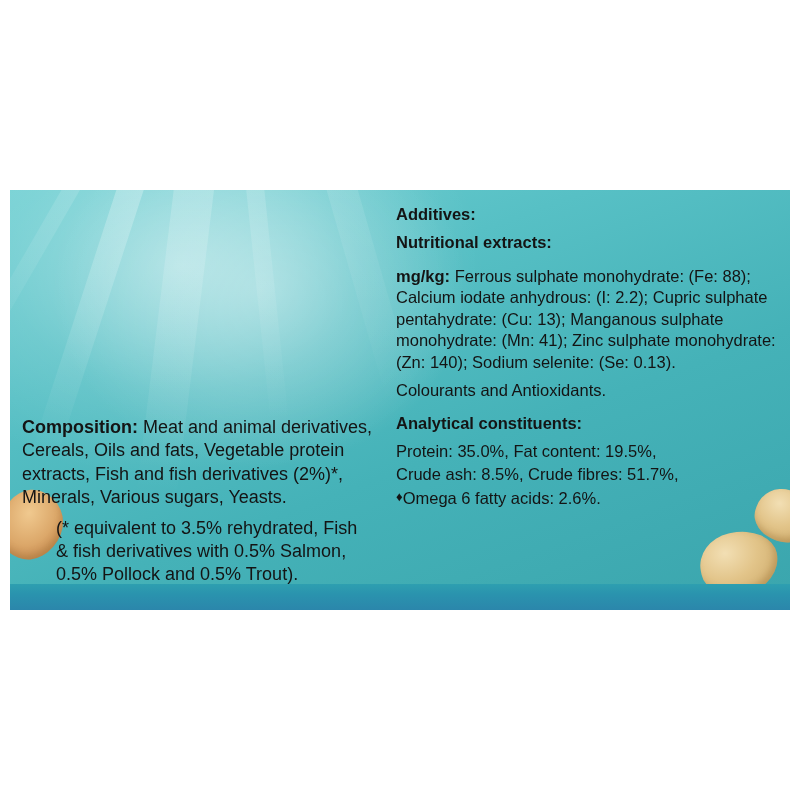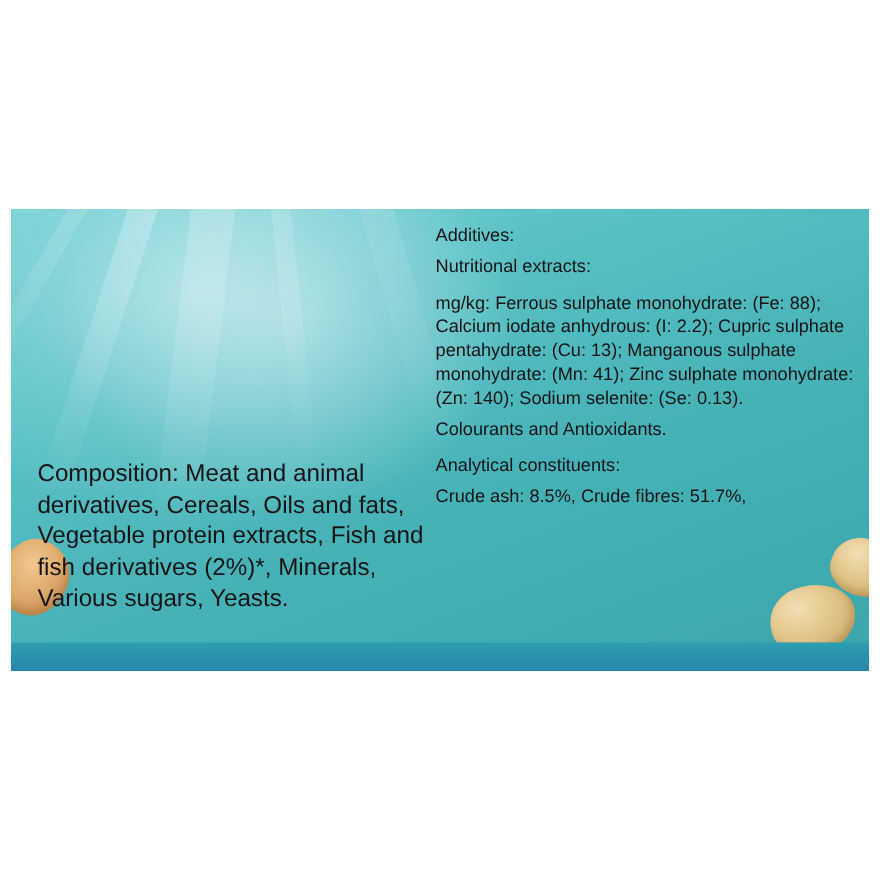--- a/index.html
+++ b/index.html
@@ -66,33 +66,33 @@
                background: radial-gradient(ellipse at 40% 35%, #f0c98f 0%, #dca86a 50%, #b9763f 100%);
                transform: rotate(22deg); }
 
   .col {
     position: absolute;
     color: #141414;
     line-height: 1.30;
   }
 
   .col-left {
-    left: 24px;
+    left: 12px;
     top: 226px;
     width: 360px;
-    font-size: 22px;
+    font-size: 18px;
   }
   .col-right {
     left: 386px;
     top: 14px;
     width: 380px;
     font-size: 16.5px;
   }
 
-  .b { font-weight: normal; }
+  .b { font-weight: bold; }
   p { margin: 0 0 2px 0; }
   .para { margin-bottom: 2px; }
   .gap { height: 9px; }
   .gap-sm { height: 5px; }
 
   sub { font-size: 11px; vertical-align: baseline; position: relative; top: 3px; }
   .para-center { padding-left: 34px; }
   .bullet-dot { font-size: 13px; position: relative; top: -3px; }
 </style>
 </head>
@@ -111,32 +111,41 @@
   <div class="kibble k1"></div>
   <div class="kibble k2"></div>
 
   <div class="bottom-strip"></div>
 
   <div class="col col-left">
     <div class="para">
       <span class="b">Composition:</span><span> Meat and animal derivatives, Cereals, Oils and fats, Vegetable protein extracts, Fish and fish derivatives (2%)*, Minerals, Various sugars, Yeasts.</span>
     </div>
     <div class="gap-sm"></div>
+    <div class="para-center">
+      <div>(* equivalent to 3.5% rehydrated, Fish</div>
+      <div>&amp; fish derivatives with 0.5% Salmon,</div>
+      <div>0.5% Pollock and 0.5% Trout).</div>
+    </div>
   </div>
 
   <div class="col col-right">
     <p class="b">Additives:</p>
     <div class="gap-sm"></div>
     <p class="b">Nutritional extracts:</p>
     <div class="gap-sm"></div>
     <div class="gap-sm"></div>
     <p>
       <span class="b">mg/kg:</span><span> Ferrous sulphate monohydrate: (Fe: 88); Calcium iodate anhydrous: (I: 2.2); Cupric sulphate pentahydrate: (Cu: 13); Manganous sulphate monohydrate: (Mn: 41); Zinc sulphate monohydrate: (Zn: 140); Sodium selenite: (Se: 0.13).</span>
     </p>
     <div class="gap-sm"></div>
     <p>Colourants and Antioxidants.</p>
     <div class="gap"></div>
     <p class="b">Analytical constituents:</p>
     <div class="gap-sm"></div>
+    <p>Protein: 35.0%, Fat content: 19.5%,</p>
     <p>Crude ash: 8.5%, Crude fibres: 51.7%,</p>
+    <p>
+      <span class="bullet-dot">♦</span><span>Omega 6 fatty acids: 2.6%.</span>
+    </p>
   </div>
 
 </div>
 
 </body></html>

